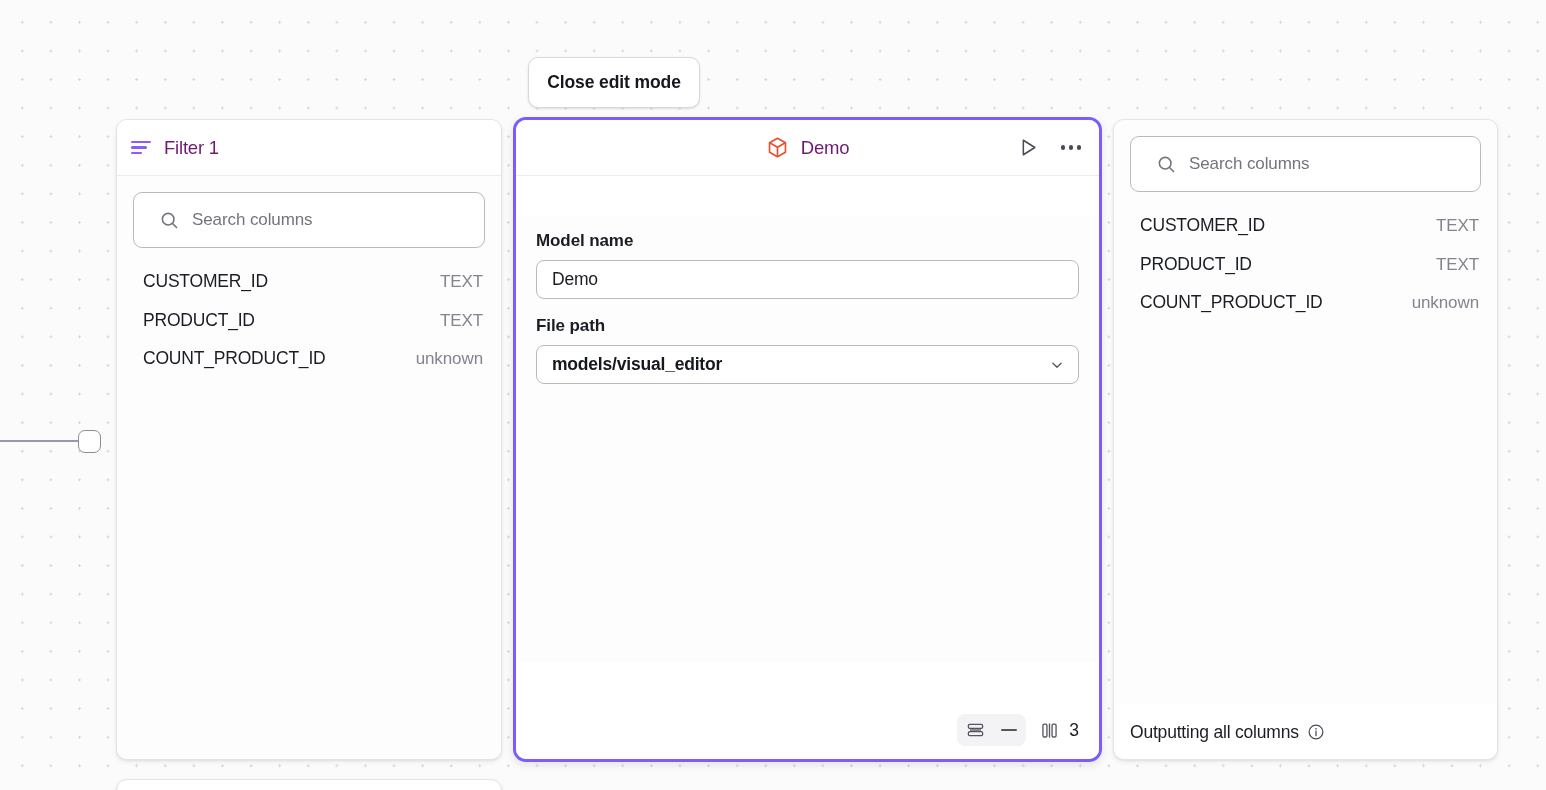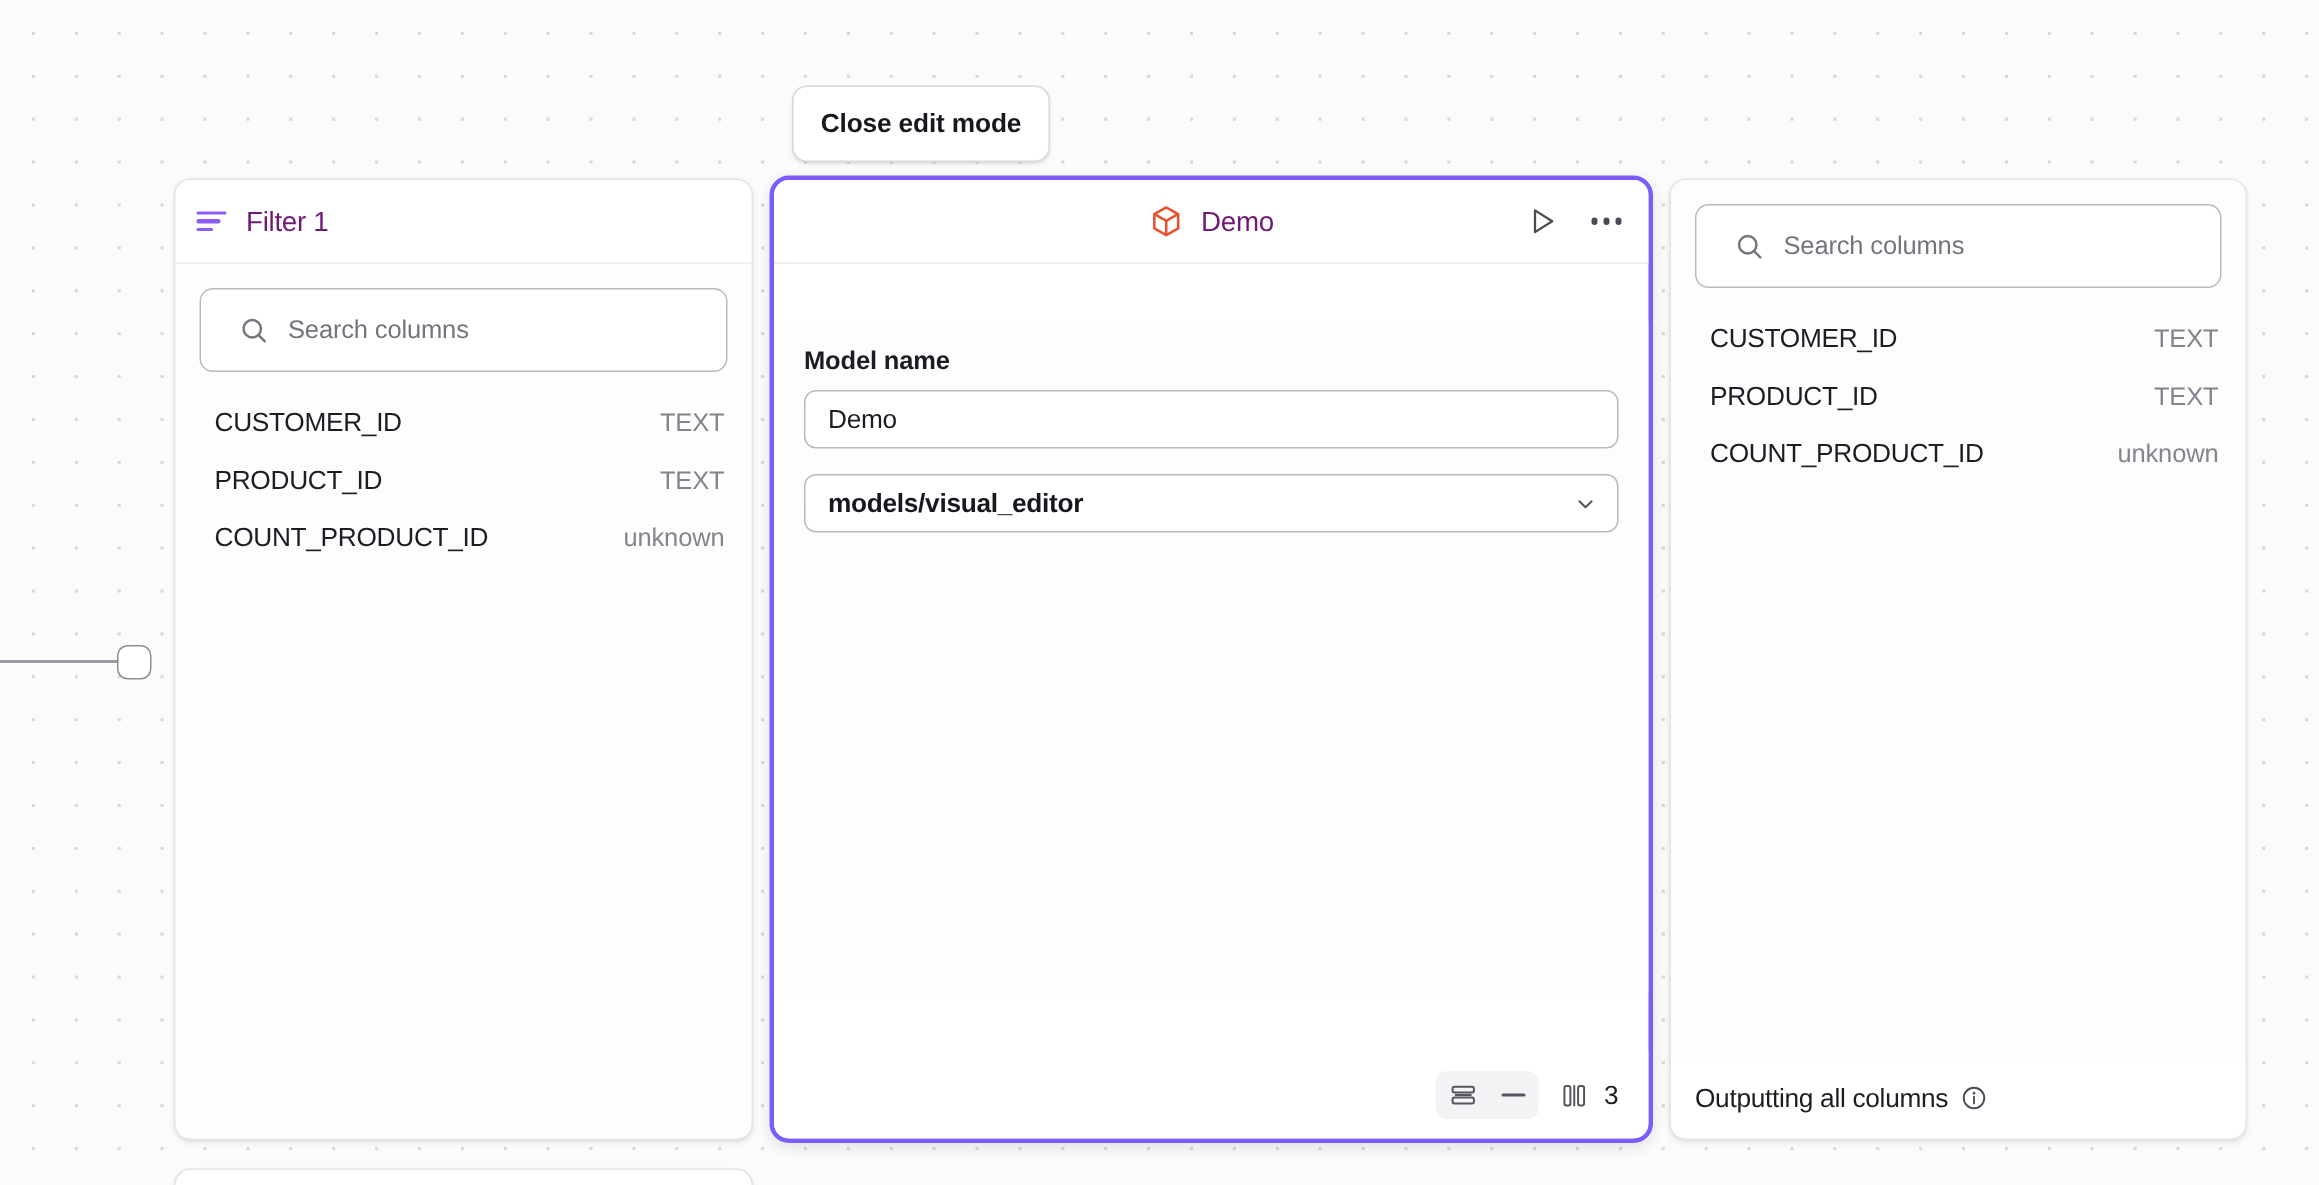--- a/index.html
+++ b/index.html
@@ -383,20 +383,21 @@
         </button>
       </div>
     </div>
 
     <div class="node-body">
       <div class="field-label">Model name</div>
       <div class="text-field">
         <input type="text" value="Demo" style="">
       </div>
 
+      <div class="field-label">File path</div>
       <div class="select-field">
         <span class="select-value">models/visual_editor</span>
         <svg width="16" height="16" viewBox="0 0 18 18" fill="none">
           <path d="M4.4 7 9 11.5 13.6 7" stroke="#55555f" stroke-width="1.5" stroke-linecap="round" stroke-linejoin="round"></path>
         </svg>
       </div>
     </div>
 
     <div class="model-footer">
       <div class="pill-group">

